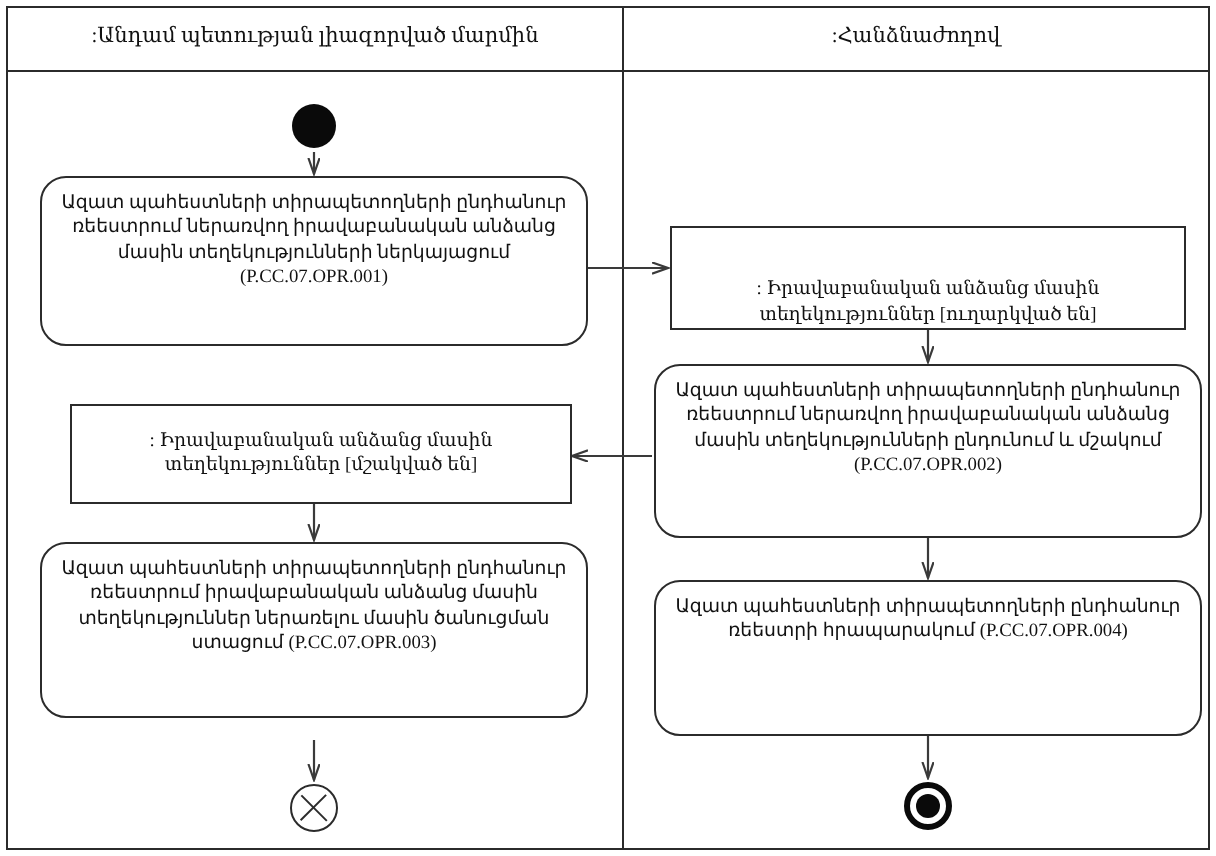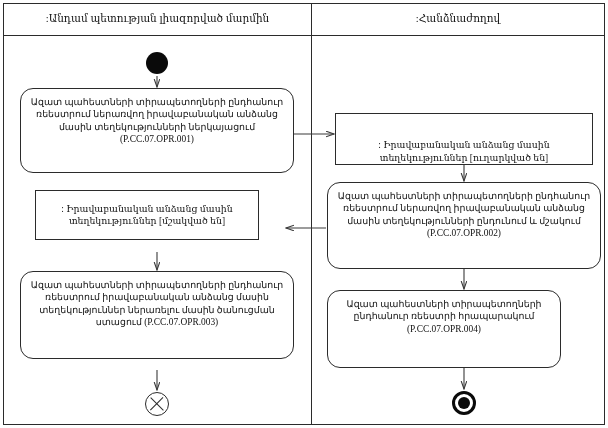--- a/index.html
+++ b/index.html
@@ -179,28 +179,28 @@
   </div>
 
   <div class="node object" style="left:335px; top:113px; width:258px; height:52px;align-items:flex-end;">
     <span class="txt">: Իրավաբանական անձանց մասին տեղեկություններ [ուղարկված են]</span>
   </div>
 
   <div class="node action" style="left:327px; top:182px; width:274px; height:87px;">
     <span class="txt">Ազատ պահեստների տիրապետողների ընդհանուր ռեեստրում ներառվող  իրավաբանական անձանց մասին տեղեկությունների ընդունում և մշակում (P.CC.07.OPR.002)</span>
   </div>
 
-  <div class="node object" style="left:35px; top:190px; width:224px; height:50px;">
+  <div class="node object" style="left:35px; top:202px; width:251px; height:50px;">
     <span class="txt">: Իրավաբանական անձանց մասին տեղեկություններ [մշակված են]</span>
   </div>
 
   <div class="node action" style="left:20px; top:271px; width:274px; height:88px;">
     <span class="txt">Ազատ պահեստների տիրապետողների ընդհանուր ռեեստրում իրավաբանական անձանց մասին տեղեկություններ ներառելու մասին ծանուցման ստացում (P.CC.07.OPR.003)</span>
   </div>
 
-  <div class="node action" style="left:327px; top:290px; width:234px; height:78px;">
+  <div class="node action" style="left:327px; top:290px; width:274px; height:78px;">
     <span class="txt">Ազատ պահեստների տիրապետողների ընդհանուր ռեեստրի հրապարակում (P.CC.07.OPR.004)</span>
   </div>
 
   <div class="flow-final-node" style="left:145px; top:392px;"></div>
   <div class="final-node" style="left:452px; top:391px;"></div>
 
 </div>
 
 </body></html>

